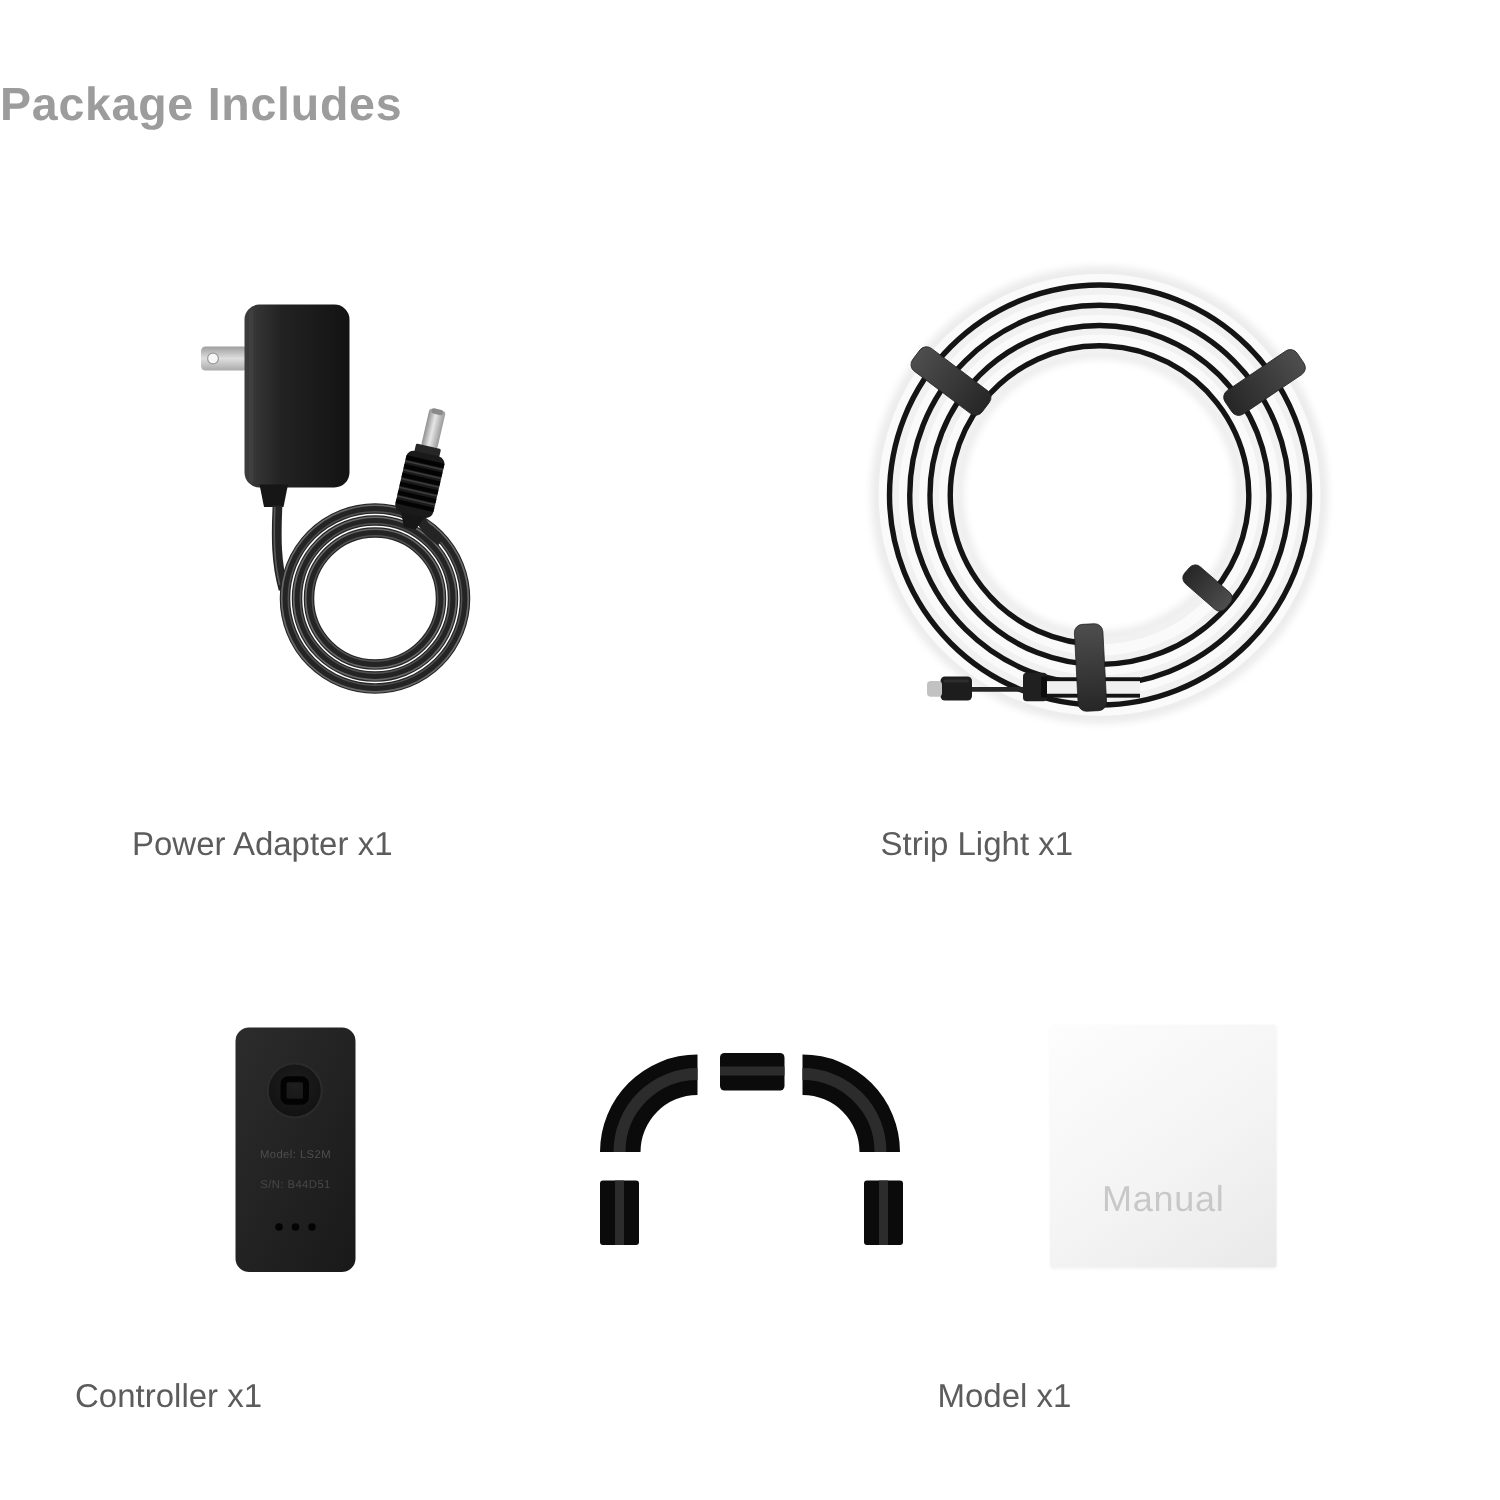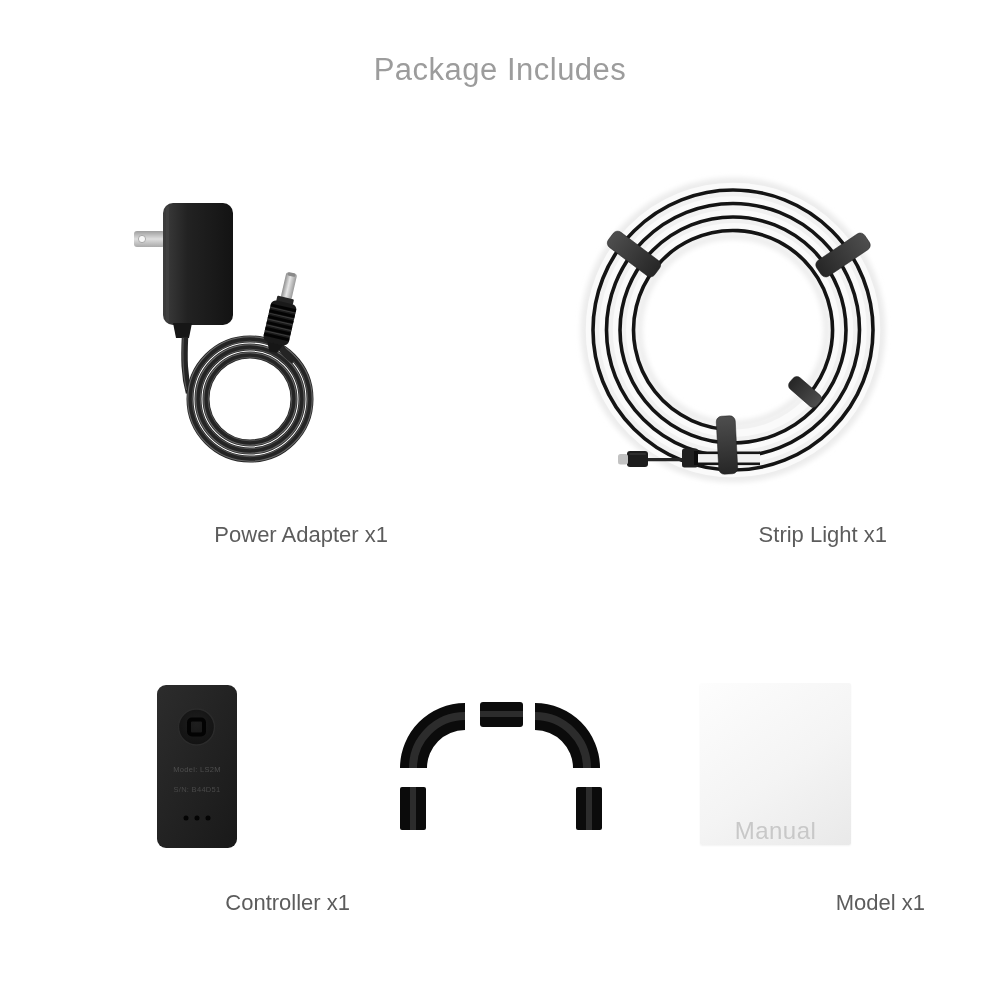--- a/index.html
+++ b/index.html
@@ -2,42 +2,42 @@
 <html><head>
 <meta charset="utf-8">
 <style>
   html,body{margin:0;padding:0;background:#fff;}
   #canvas{
     position:relative;width:1000px;height:1000px;background:#ffffff;
     margin:0 auto;overflow:hidden;
     font-family:"Liberation Sans", sans-serif;
   }
   .page-title{
-    position:absolute;left:0;top:52px;width:1000px;text-align:center;
-    font-size:31px;color:#9c9c9c;letter-spacing:.5px;font-weight:400;
+    position:absolute;left:0;top:52px;width:1000px;text-align:left;
+    font-size:31px;color:#9c9c9c;letter-spacing:.5px;font-weight:700;
   }
   .item-label{
-    position:absolute;width:300px;text-align:right;
-    font-size:22px;color:#5c5c5c;line-height:33px;font-weight:400;
+    position:absolute;width:300px;text-align:left;
+    font-size:22px;color:#5c5c5c;line-height:33px;font-weight:400;margin-top:28px;
   }
   .lbl-power{left:88px;top:518px;}
   .lbl-strip{left:587px;top:518px;}
   .lbl-controller{left:50px;top:886px;}
   .lbl-brackets{left:350px;top:886px;}
   .lbl-manual{left:625px;top:886px;}
   .graphic{position:absolute;}
   .g-power{left:110px;top:190px;}
   .g-strip{left:570px;top:164px;}
   .g-controller{left:142px;top:672px;}
   .g-brackets{left:380px;top:680px;}
   .manual-cover{
     position:absolute;left:700px;top:683px;width:151px;height:162px;
     background:linear-gradient(145deg,#fdfdfd 0%,#f4f4f4 55%,#e9e9e9 100%);
     border-radius:2px;box-shadow:0 1px 2px rgba(0,0,0,.05);
-    display:flex;justify-content:center;align-items:flex-end;
+    display:flex;justify-content:center;align-items:center;
   }
   .manual-cover span{
     margin-top:72px;font-size:24px;color:#c8c8c8;letter-spacing:.5px;
   }
 </style>
 </head>
 <body>
 
 <div id="canvas">
 

